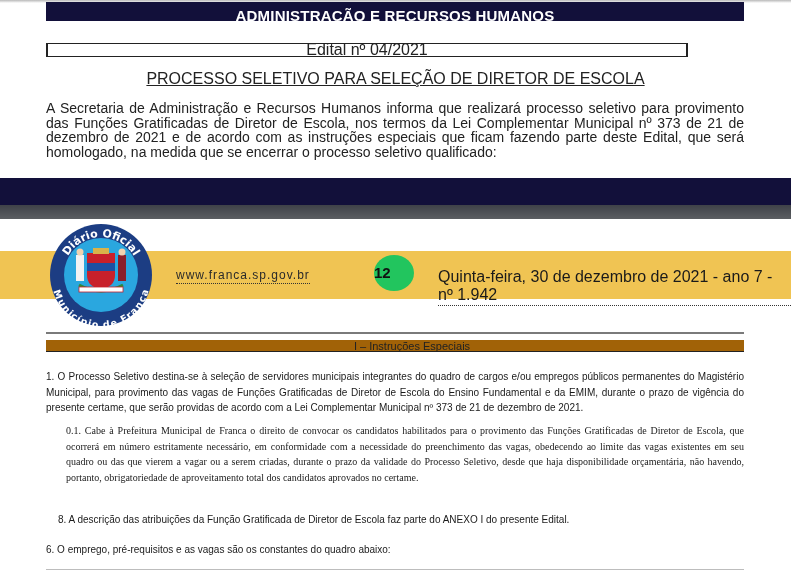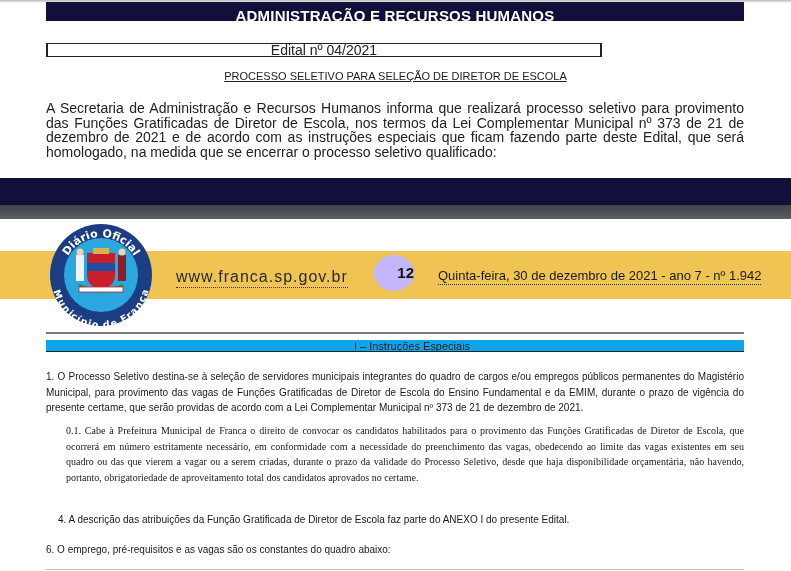--- a/index.html
+++ b/index.html
@@ -6,52 +6,52 @@
   html, body { width: 791px; height: 571px; overflow: hidden; background: #ffffff; }
   body { position: relative; font-family: "Liberation Sans", sans-serif; color: #1a1a1a; }
 
   .top-shadow { position: absolute; left: 0; top: 0; width: 791px; height: 3px;
     background: linear-gradient(#b9b9b9, #ffffff); }
 
   .section-header { position: absolute; left: 46px; top: 2px; width: 698px; height: 19px;
     background: #12103a; color: #ffffff; font-weight: bold; font-size: 15px;
     text-align: center; line-height: 28px; letter-spacing: 0.2px; }
 
-  .edital-box { position: absolute; left: 46px; top: 43px; width: 556px; height: 14px;
+  .edital-box { position: absolute; left: 46px; top: 43px; width: 642px; height: 14px;
     border: 1px solid #222; border-left-width: 2px; border-right-width: 2px;
-    font-size: 14px; line-height: 12px; text-align: center; color: #222; }
+    font-size: 16px; line-height: 12px; text-align: center; color: #222; }
 
   .doc-title { position: absolute; left: 0; top: 70px; width: 791px; text-align: center;
-    font-size: 11px; text-decoration: underline; color: #222; }
+    font-size: 16px; text-decoration: underline; color: #222; }
 
   .intro { position: absolute; left: 46px; top: 101px; width: 698px;
     font-size: 14px; line-height: 14.5px; text-align: justify; color: #222; }
 
   .dark-bar { position: absolute; left: 0; top: 178px; width: 791px; height: 27px; background: #12103a; }
   .gray-bar { position: absolute; left: 0; top: 205px; width: 791px; height: 14px;
     background: linear-gradient(#3f4248, #5b5e62); }
 
   .yellow-band { position: absolute; left: 0; top: 251px; width: 791px; height: 48px; background: #f0c453; }
 
   .logo { position: absolute; left: 49px; top: 223px; width: 104px; height: 104px; }
 
-  .site-link { position: absolute; left: 176px; top: 268px; font-size: 16px; letter-spacing: 1px;
+  .site-link { position: absolute; left: 176px; top: 268px; font-size: 12px; letter-spacing: 1px;
     color: #2a2a2a; border-bottom: 1px dotted #333; padding-bottom: 1px; }
 
   .page-badge { position: absolute; left: 374px; top: 255px; width: 40px; height: 36px;
-    border-radius: 50%; background: #c4b5fd; font-weight: bold; font-size: 15px;
-    text-align: right; line-height: 36px; color: #111; }
+    border-radius: 50%; background: #22c55e; font-weight: bold; font-size: 15px;
+    text-align: left; line-height: 36px; color: #111; }
 
-  .date-line { position: absolute; left: 438px; top: 268px; font-size: 13px; color: #1a1a1a;
+  .date-line { position: absolute; left: 438px; top: 268px; font-size: 16px; color: #1a1a1a;
     border-bottom: 1px dotted #333; padding-bottom: 1px; }
 
   .rule-top { position: absolute; left: 46px; top: 332px; width: 698px; height: 2px; background: #7a7a7a; }
 
   .subsection-header { position: absolute; left: 46px; top: 340px; width: 698px; height: 12px;
-    background: #0ea5e9; border-bottom: 1.5px solid #222; font-size: 11px; line-height: 12px;
+    background: #a16207; border-bottom: 1.5px solid #222; font-size: 11px; line-height: 12px;
     text-align: center; color: #222; padding-left: 34px; }
 
   .body-text { font-size: 10px; line-height: 15.5px; color: #1a1a1a; text-align: justify; }
   .para-1 { position: absolute; left: 46px; top: 369px; width: 698px; }
   .para-1-1 { position: absolute; left: 66px; top: 423px; width: 678px; font-family: Liberation Serif, serif; }
   .para-2 { position: absolute; left: 58px; top: 512px; width: 686px; }
   .para-3 { position: absolute; left: 46px; top: 542px; width: 698px; }
 
   .rule-bottom { position: absolute; left: 46px; top: 569px; width: 698px; height: 1px; background: #bdbdbd; }
 </style>
@@ -100,16 +100,16 @@
 
 <a class="site-link">www.franca.sp.gov.br</a>
 <div class="page-badge">12</div>
 <div class="date-line">Quinta-feira, 30 de dezembro de 2021 - ano 7 - nº 1.942</div>
 
 <div class="rule-top"></div>
 <div class="subsection-header">I – Instruções Especiais</div>
 
 <p class="body-text para-1">1. O Processo Seletivo destina-se à seleção de servidores municipais integrantes do quadro de cargos e/ou empregos públicos permanentes do Magistério Municipal, para provimento das vagas de Funções Gratificadas de Diretor de Escola do Ensino Fundamental e da EMIM, durante o prazo de vigência do presente certame, que serão providas de acordo com a Lei Complementar Municipal nº 373 de 21 de dezembro de 2021.</p>
 <p class="body-text para-1-1">0.1.   Cabe à Prefeitura Municipal de Franca o direito de convocar os candidatos habilitados para o provimento das Funções Gratificadas de Diretor de Escola, que ocorrerá em número estritamente necessário, em conformidade com a necessidade do preenchimento das vagas, obedecendo ao limite das vagas existentes em seu quadro ou das que vierem a vagar ou a serem criadas, durante o prazo da validade do Processo Seletivo, desde que haja disponibilidade orçamentária, não havendo, portanto, obrigatoriedade de aproveitamento total dos candidatos aprovados no certame.</p>
-<p class="body-text para-2">4. A descrição das atribuições da Função Gratificada de Diretor de Escola faz parte do ANEXO I do presente Edital.</p>
+<p class="body-text para-2">8. A descrição das atribuições da Função Gratificada de Diretor de Escola faz parte do ANEXO I do presente Edital.</p>
 <p class="body-text para-3">6. O emprego, pré-requisitos e as vagas são os constantes do quadro abaixo:</p>
 
 <div class="rule-bottom"></div>
 
 </body></html>

